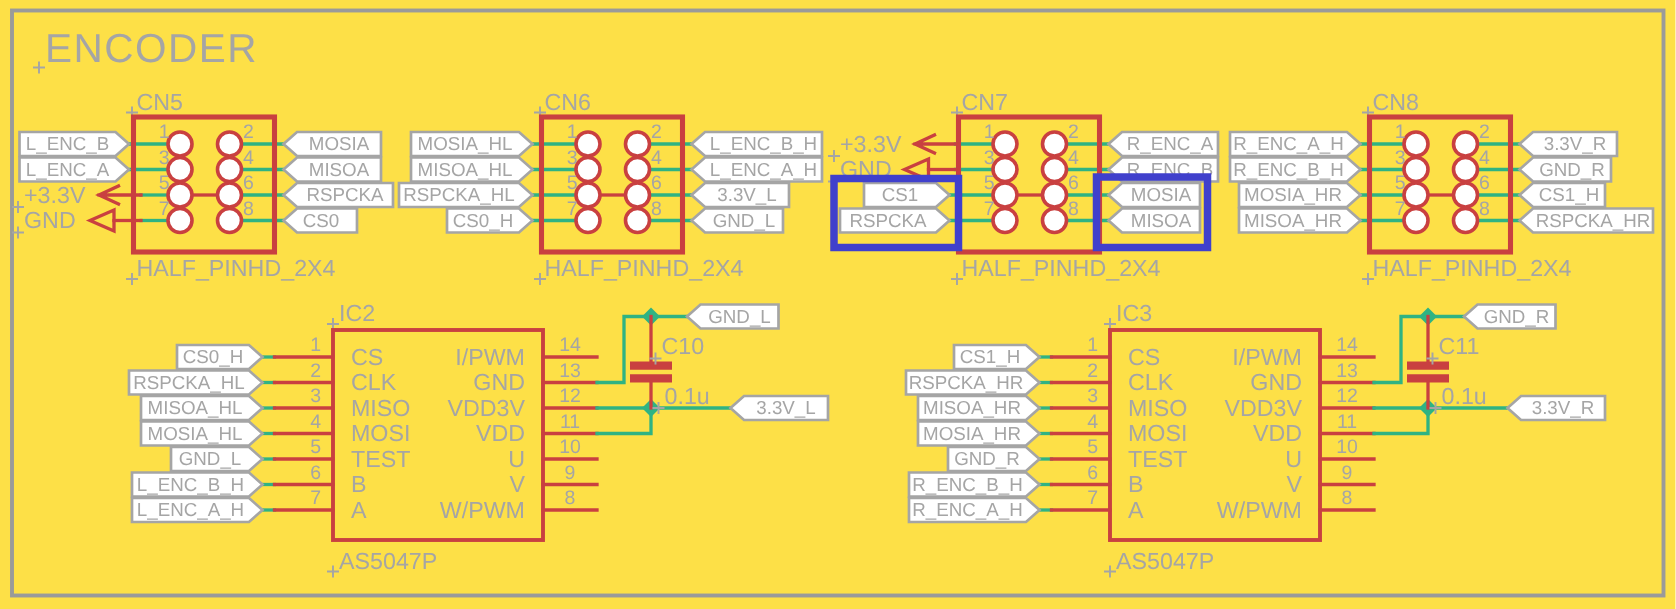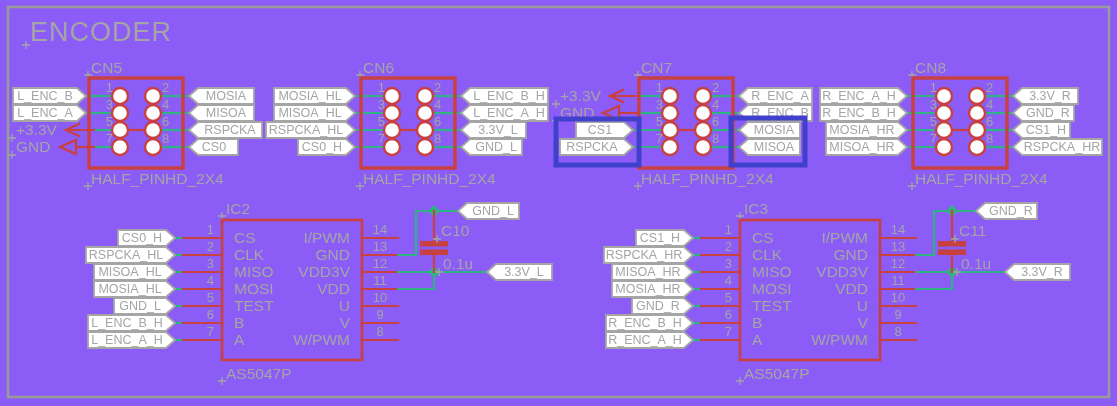--- a/index.html
+++ b/index.html
@@ -1,16 +1,16 @@
 <!DOCTYPE html>
 <html><head>
 <meta charset="utf-8">
 <style>
   html,body{margin:0;padding:0;background:#fff;}
-  #stage{position:relative;width:1117px;height:406px;background:#8b5cf6;overflow:hidden;}
+  #stage{position:relative;width:1117px;height:406px;background:#fde047;overflow:hidden;}
   svg{display:block;}
   text{fill:#a5a5a5;font-family:"Liberation Sans","DejaVu Sans",sans-serif;}
   .w{stroke:#2fb383;stroke-width:2.2;fill:none;stroke-linecap:square;}
   .r{stroke:#c94040;stroke-width:2.2;fill:none;stroke-linecap:square;}
   .rb{stroke:#c94040;stroke-width:3.4;fill:none;}
   .ib{stroke:#c94040;stroke-width:2.6;fill:none;}
   .pc{stroke:#c94040;stroke-width:2.4;fill:#ffffff;}
   .fl{stroke:#a5a5a5;stroke-width:1.8;fill:#ffffff;stroke-linejoin:miter;}
   .j{fill:#2fb383;stroke:none;}
   .cp{fill:#c94040;stroke:none;}

